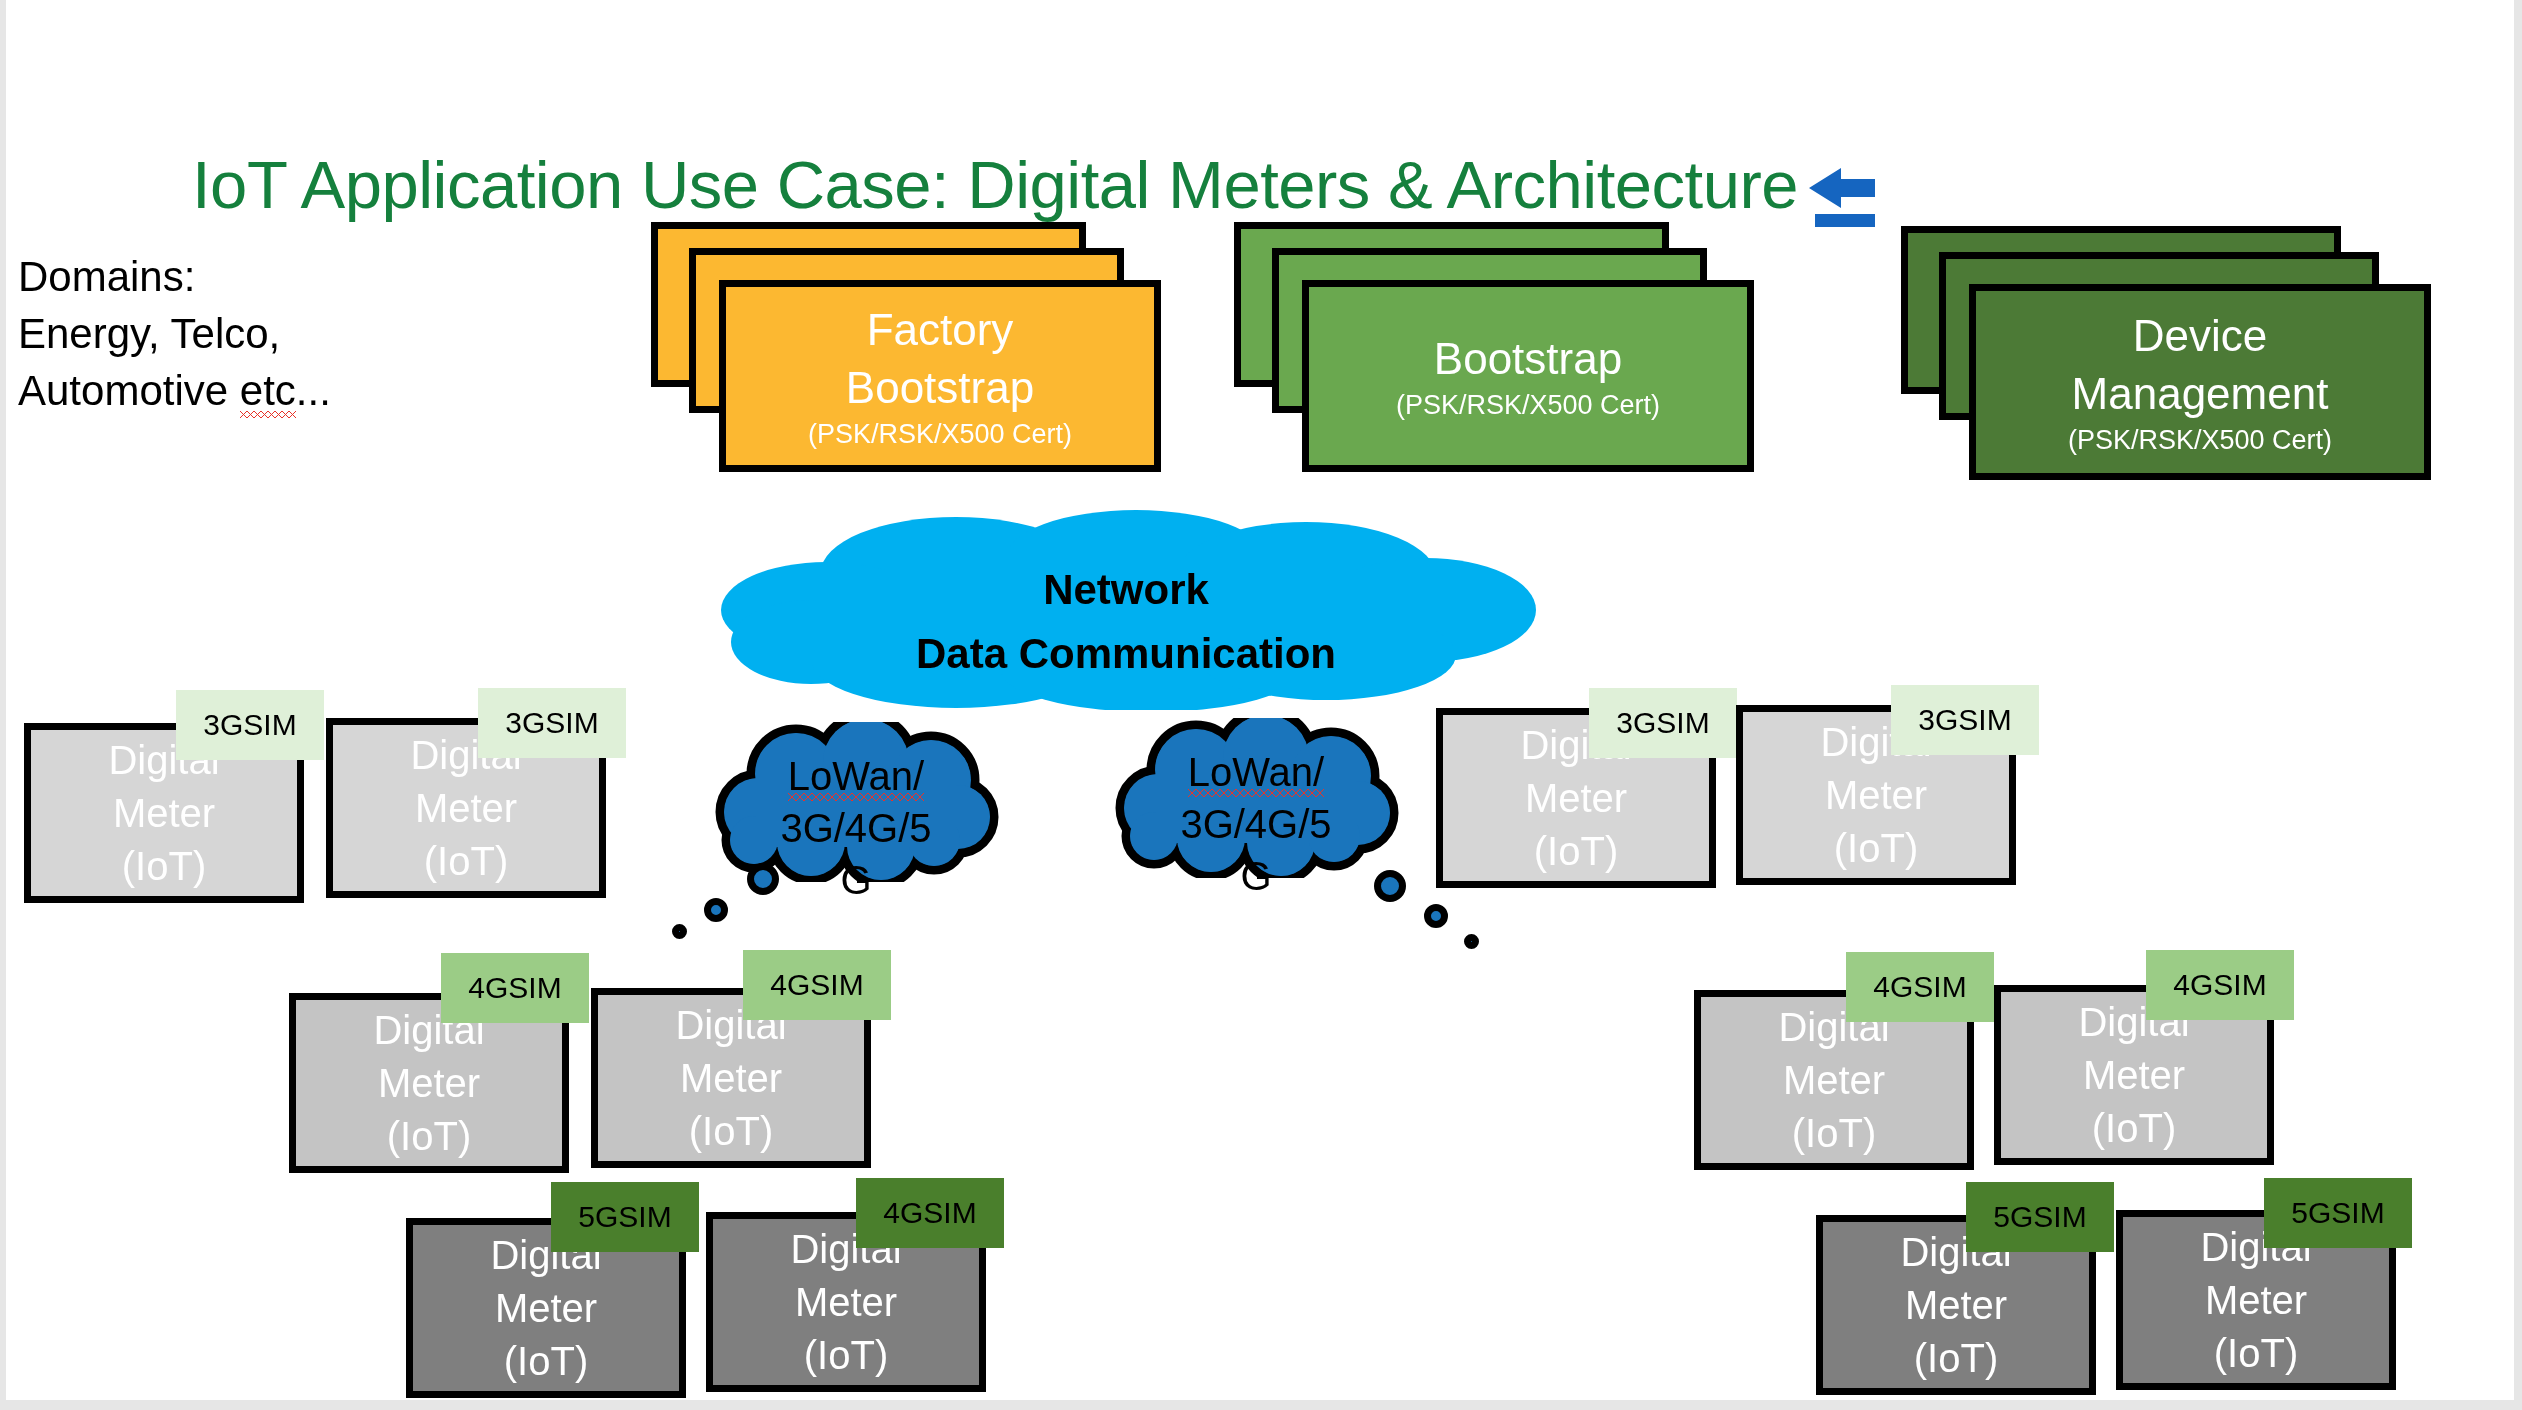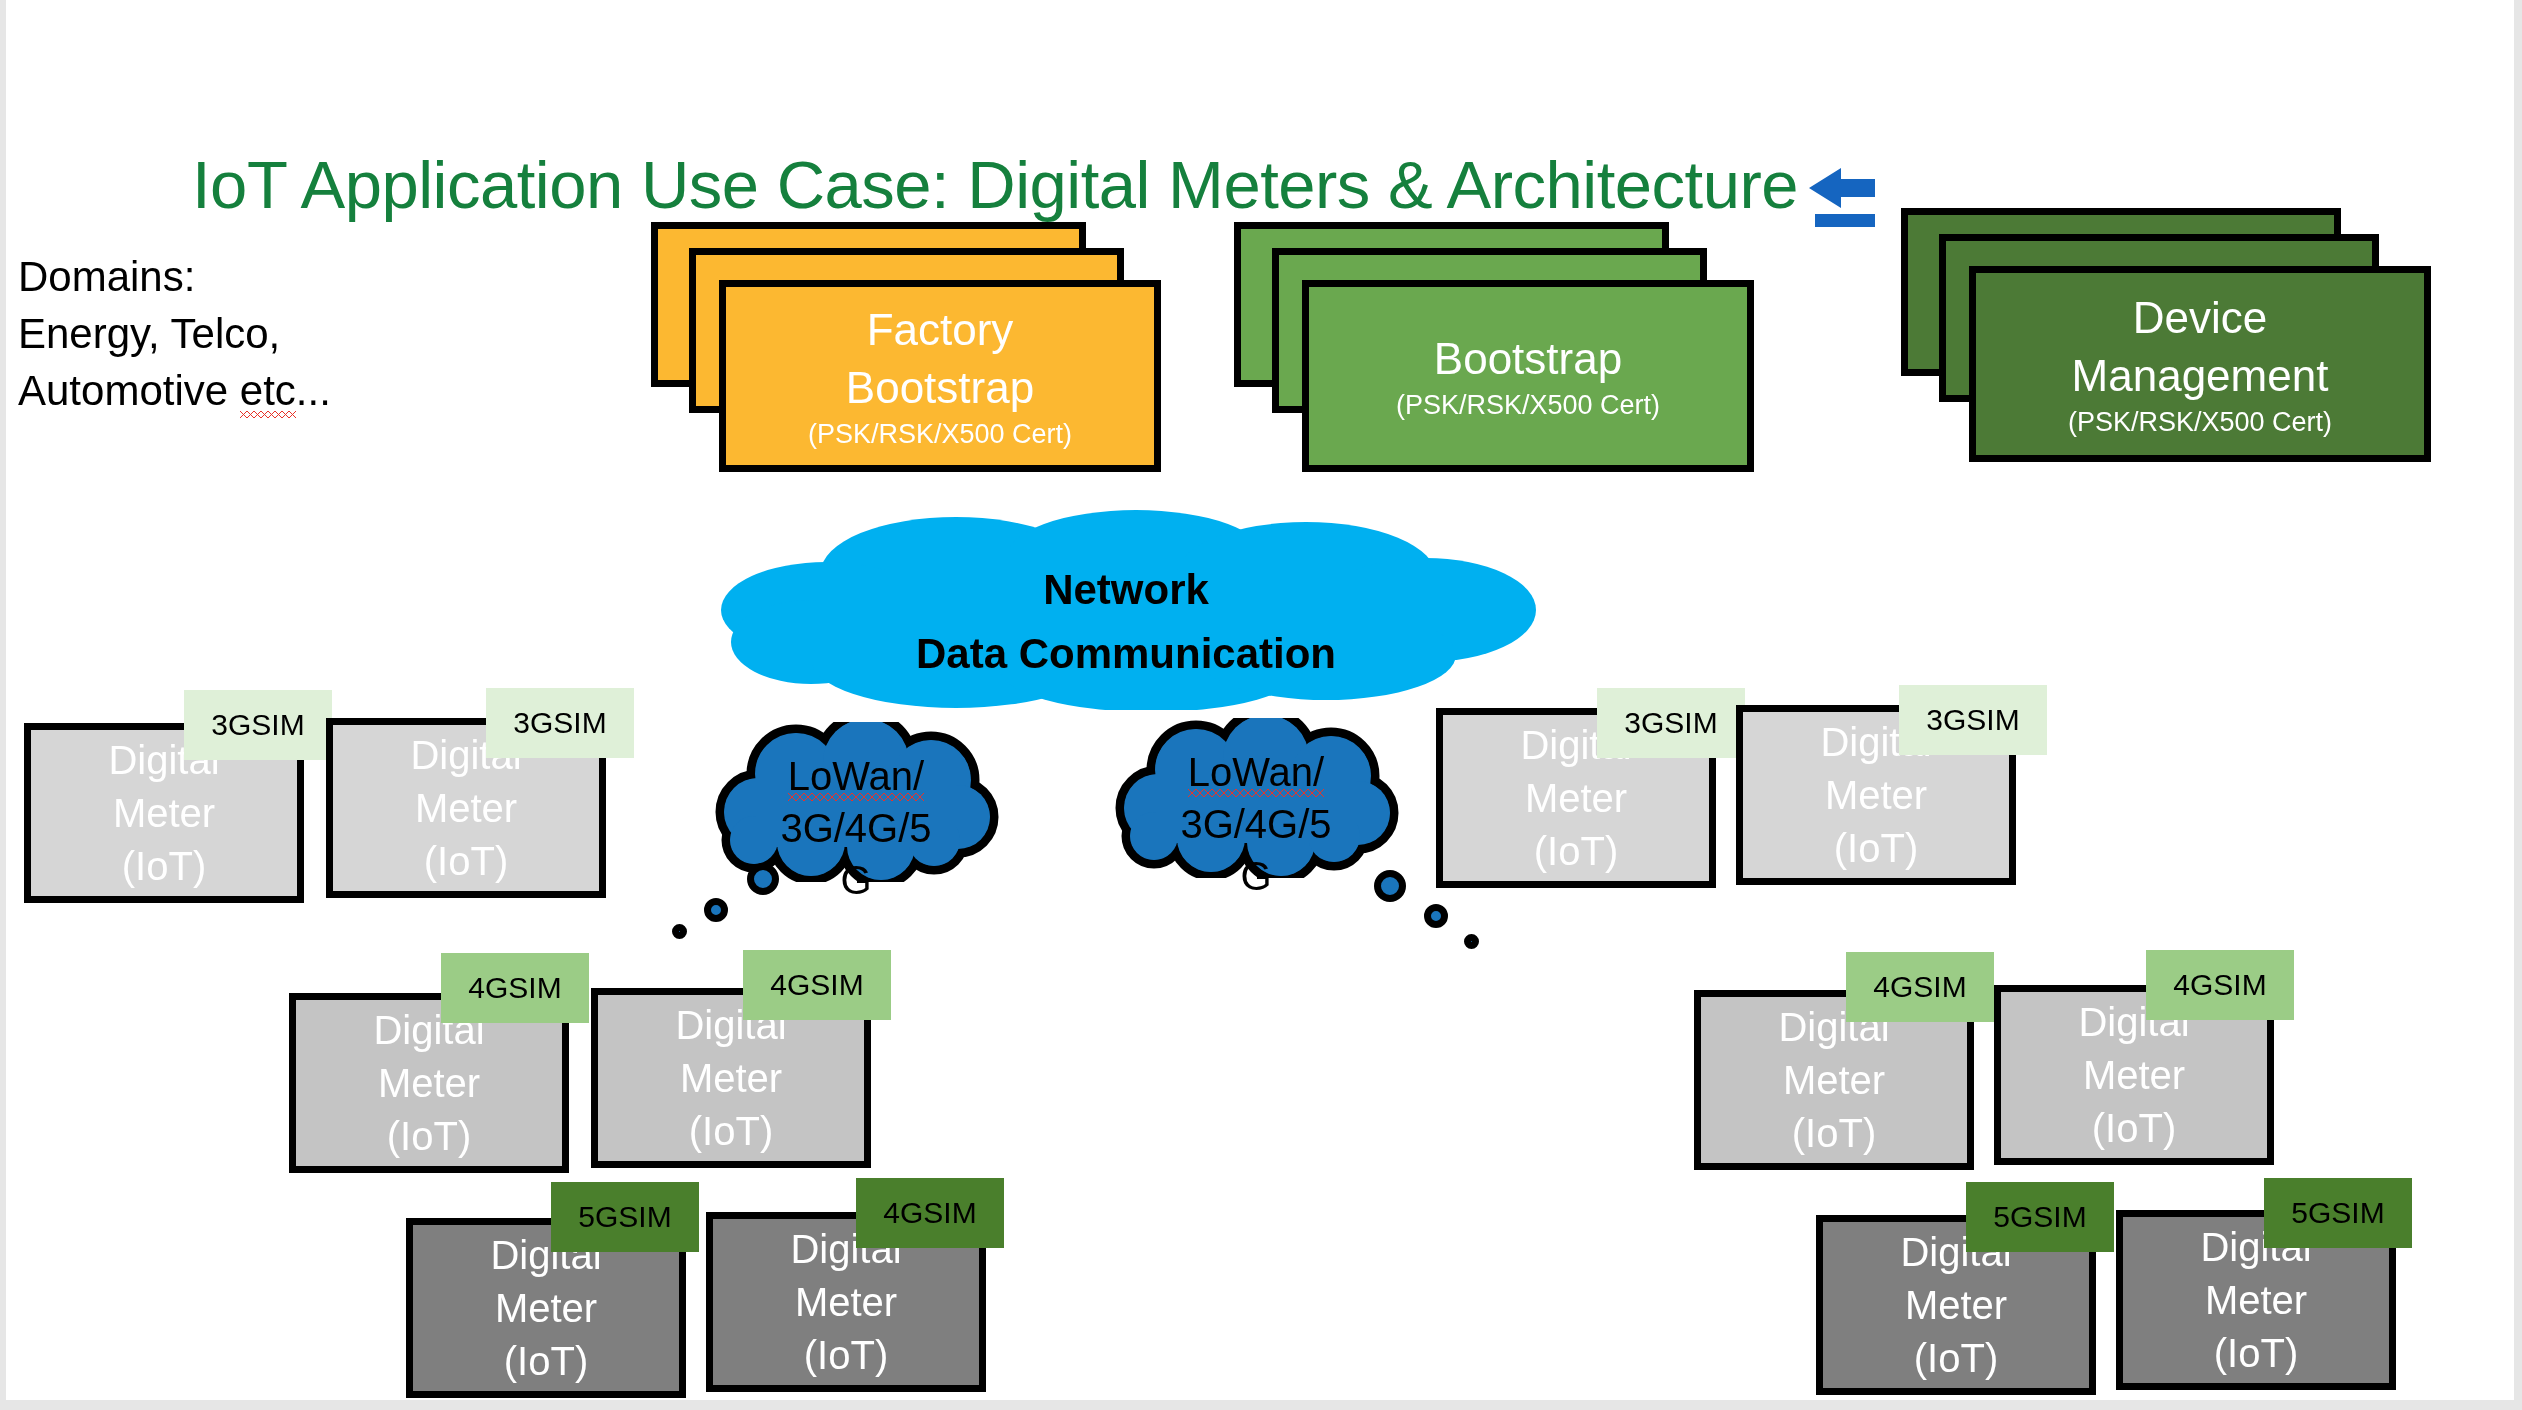--- a/index.html
+++ b/index.html
@@ -77,21 +77,21 @@
     position:absolute;width:280px;height:180px;
     border:7px solid #000;box-sizing:border-box;
     display:flex;flex-direction:column;align-items:center;justify-content:center;
     color:#fff;font-size:40px;line-height:53px;text-align:center;
   }
   .simtag{
     position:absolute;width:148px;height:70px;
     display:flex;align-items:center;justify-content:center;
     font-size:30px;color:#000;font-weight:400;
   }
-  .t3{background:#dff0d8;margin-left:8px;}
+  .t3{background:#dff0d8;}
   .t4{background:#9bcc86;}
   .t5{background:#4a7f2c;}
   .g1{background:#d6d6d6;}
   .g2{background:#c4c4c4;}
   .g3{background:#7f7f7f;}
 </style>
 </head>
 <body>
 
 <div id="slide">
@@ -122,21 +122,21 @@
 
   <div class="stack" style="left:1228px;top:222px;width:520px;height:250px;">
     <div class="card" style="left:0px;  top:0px;  width:435px;height:165px;background:#6aa84f;"></div>
     <div class="card" style="left:38px; top:26px; width:435px;height:165px;background:#6aa84f;"></div>
     <div class="card" style="left:68px; top:58px; width:452px;height:192px;background:#6aa84f;">
       <div class="big">Bootstrap</div>
       <div class="small">(PSK/RSK/X500 Cert)</div>
     </div>
   </div>
 
-  <div class="stack" style="left:1895px;top:208px;width:530px;height:254px;">
+  <div class="stack" style="left:1895px;top:226px;width:530px;height:254px;">
     <div class="card" style="left:0px;  top:0px;  width:440px;height:168px;background:#4c7a36;"></div>
     <div class="card" style="left:38px; top:26px; width:440px;height:168px;background:#4c7a36;"></div>
     <div class="card" style="left:68px; top:58px; width:462px;height:196px;background:#4c7a36;">
       <div class="big">Device</div>
       <div class="big">Management</div>
       <div class="small">(PSK/RSK/X500 Cert)</div>
     </div>
   </div>
 
   <div id="netcloud">

